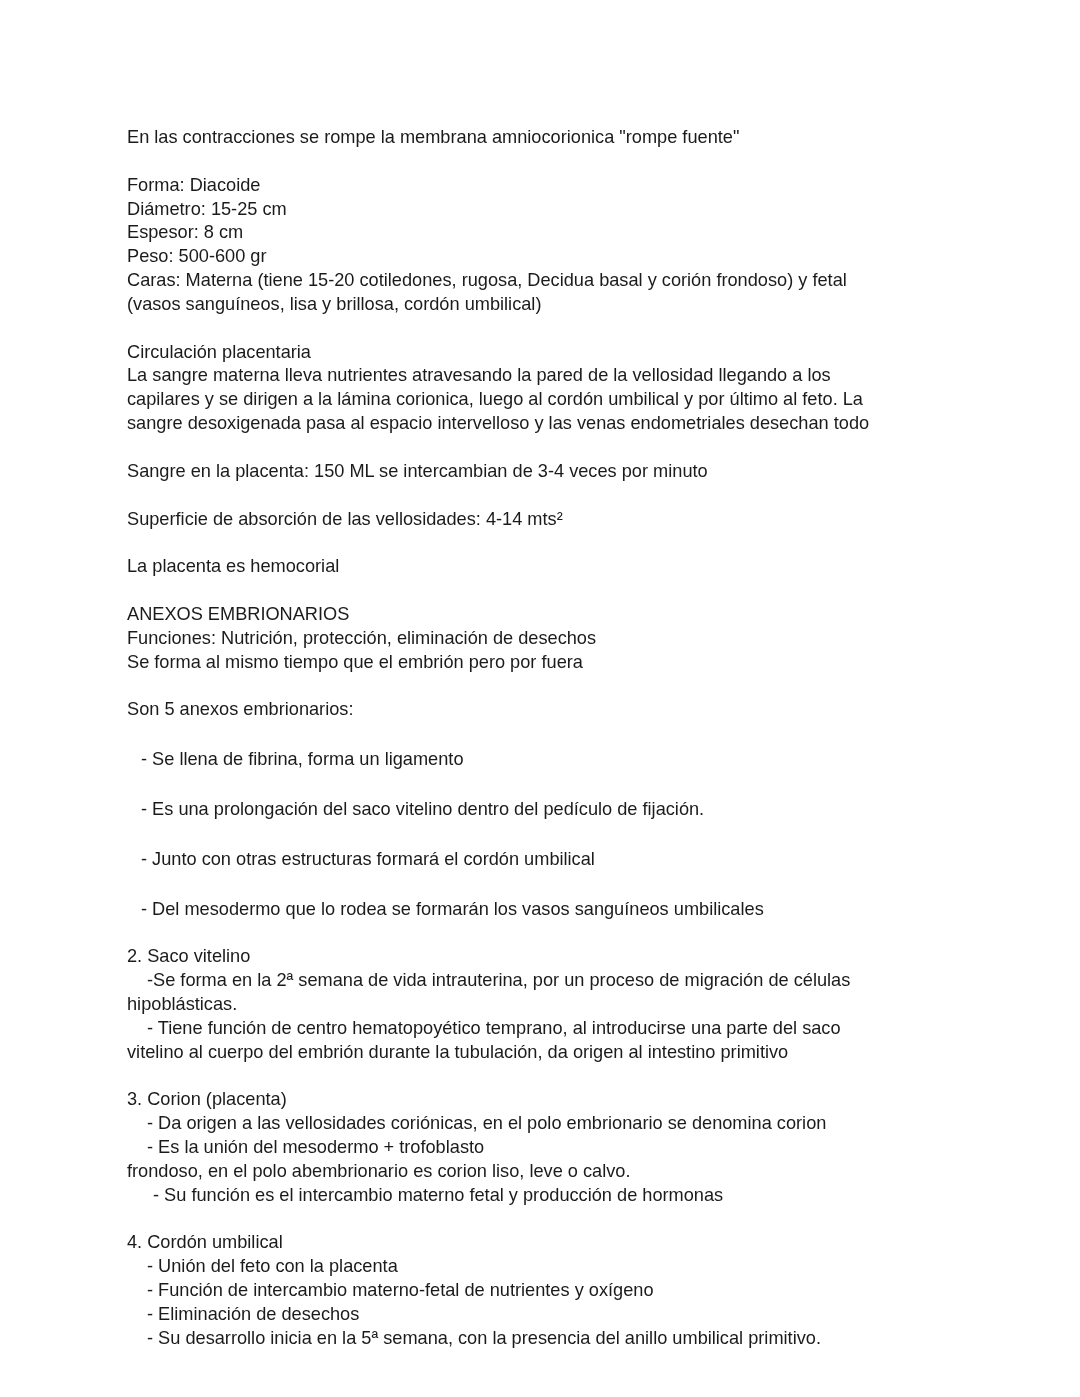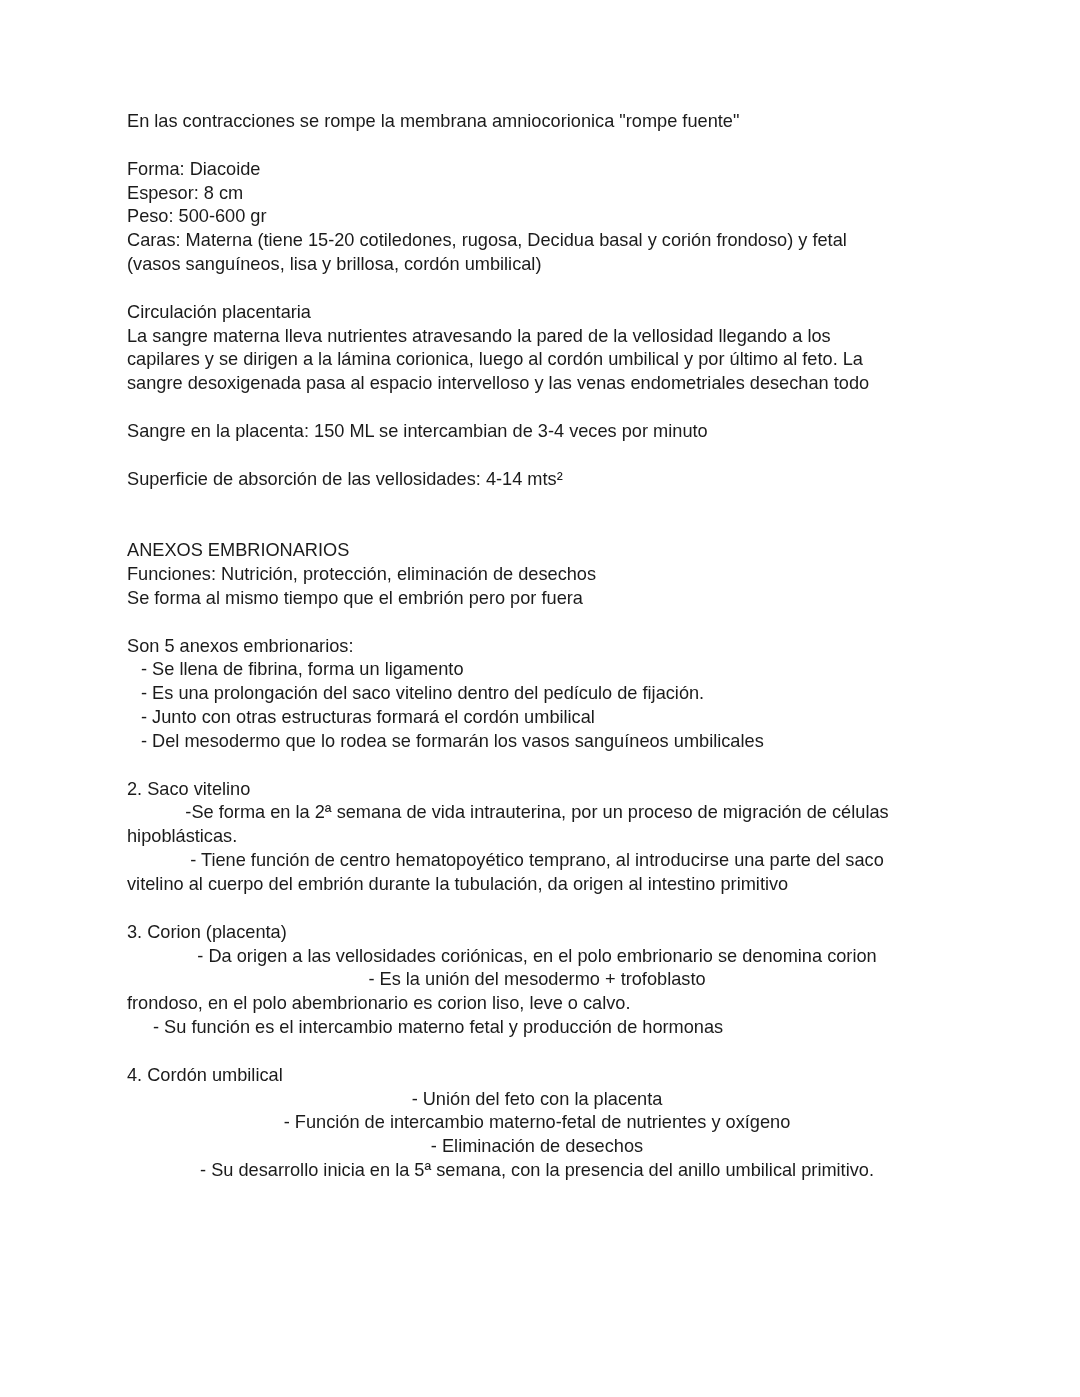--- a/index.html
+++ b/index.html
@@ -11,47 +11,48 @@
       width: 1080px;
       height: 1397px;
       position: relative;
       overflow: hidden;
       font-family: "Liberation Sans", sans-serif;
       color: #1b1b1b;
     }
     .page {
       position: absolute;
       left: 127px;
-      top: 110px;
+      top: 126px;
       width: 800px;
       font-size: 18.2px;
       line-height: 23.85px;
     }
     .line {
       white-space: pre-wrap;
       margin: 0;
       min-height: 23.85px;
     }
     .blank {
       height: 23.85px;
     }
-    .ind1 { padding-left: 14px; }
-    .ind2 { padding-left: 20px; text-align: center; }
+    .ind1 { padding-left: 14px; margin-top: 26px; }
+    .ind2 { padding-left: 20px; }
     .ind3 { padding-left: 26px; }
   </style>
 </head>
 <body>
 
 <div class="page">
 
   <p class="line">En las contracciones se rompe la membrana amniocorionica "rompe fuente"</p>
   <div class="blank"></div>
 
   <div>
     <p class="line">Forma: Diacoide</p>
+    <p class="line">Diámetro: 15-25 cm</p>
     <p class="line">Espesor: 8 cm</p>
     <p class="line">Peso: 500-600 gr</p>
     <p class="line">Caras: Materna (tiene 15-20 cotiledones, rugosa, Decidua basal y corión frondoso) y fetal</p>
     <p class="line">(vasos sanguíneos, lisa y brillosa, cordón umbilical)</p>
   </div>
   <div class="blank"></div>
 
   <div>
     <p class="line">Circulación placentaria</p>
     <p class="line">La sangre materna lleva nutrientes atravesando la pared de la vellosidad llegando a los</p>
@@ -59,20 +60,21 @@
     <p class="line">sangre desoxigenada pasa al espacio intervelloso y las venas endometriales desechan todo</p>
   </div>
   <div class="blank"></div>
 
   <p class="line">Sangre en la placenta: 150 ML se intercambian de 3-4 veces por minuto</p>
   <div class="blank"></div>
 
   <p class="line">Superficie de absorción de las vellosidades: 4-14 mts²</p>
   <div class="blank"></div>
 
+  <p class="line">La placenta es hemocorial</p>
   <div class="blank"></div>
 
   <div>
     <p class="line">ANEXOS EMBRIONARIOS</p>
     <p class="line">Funciones: Nutrición, protección, eliminación de desechos</p>
     <p class="line">Se forma al mismo tiempo que el embrión pero por fuera</p>
     <div class="blank"></div>
     <p class="line">Son 5 anexos embrionarios:</p>
 
     <div>

